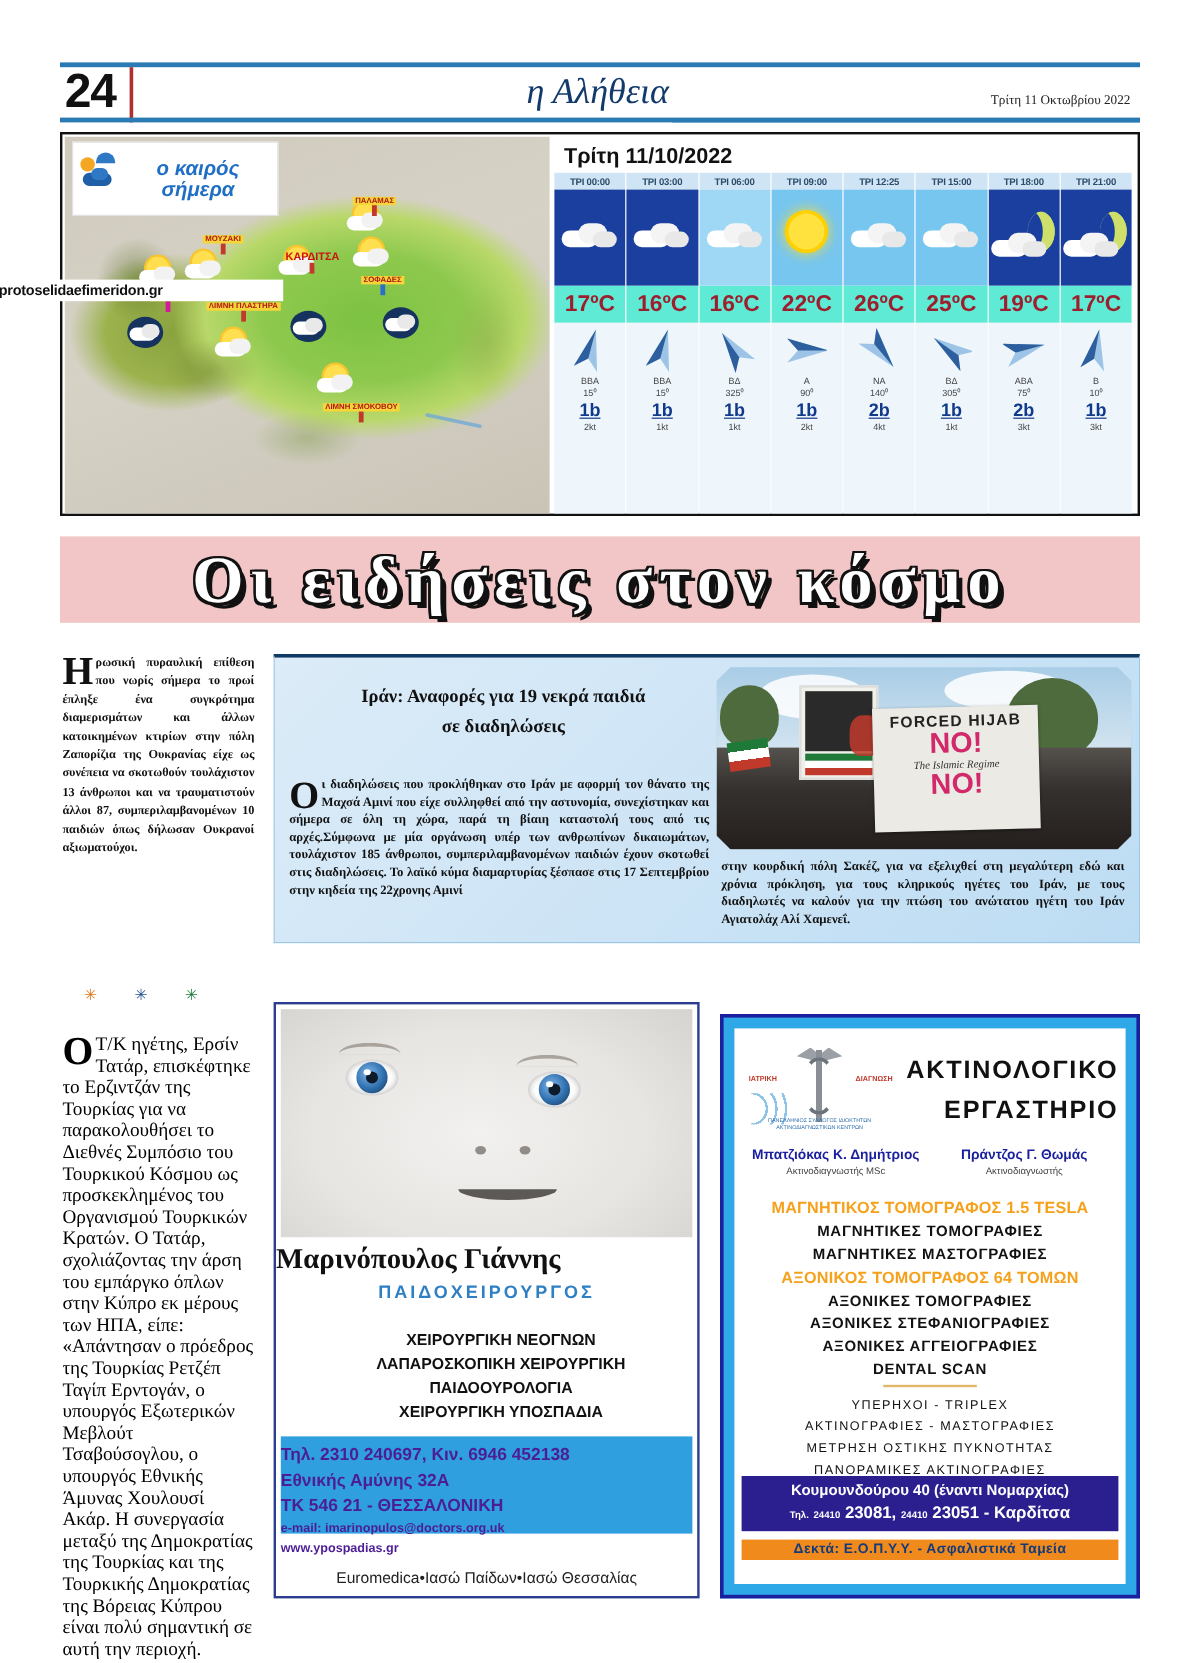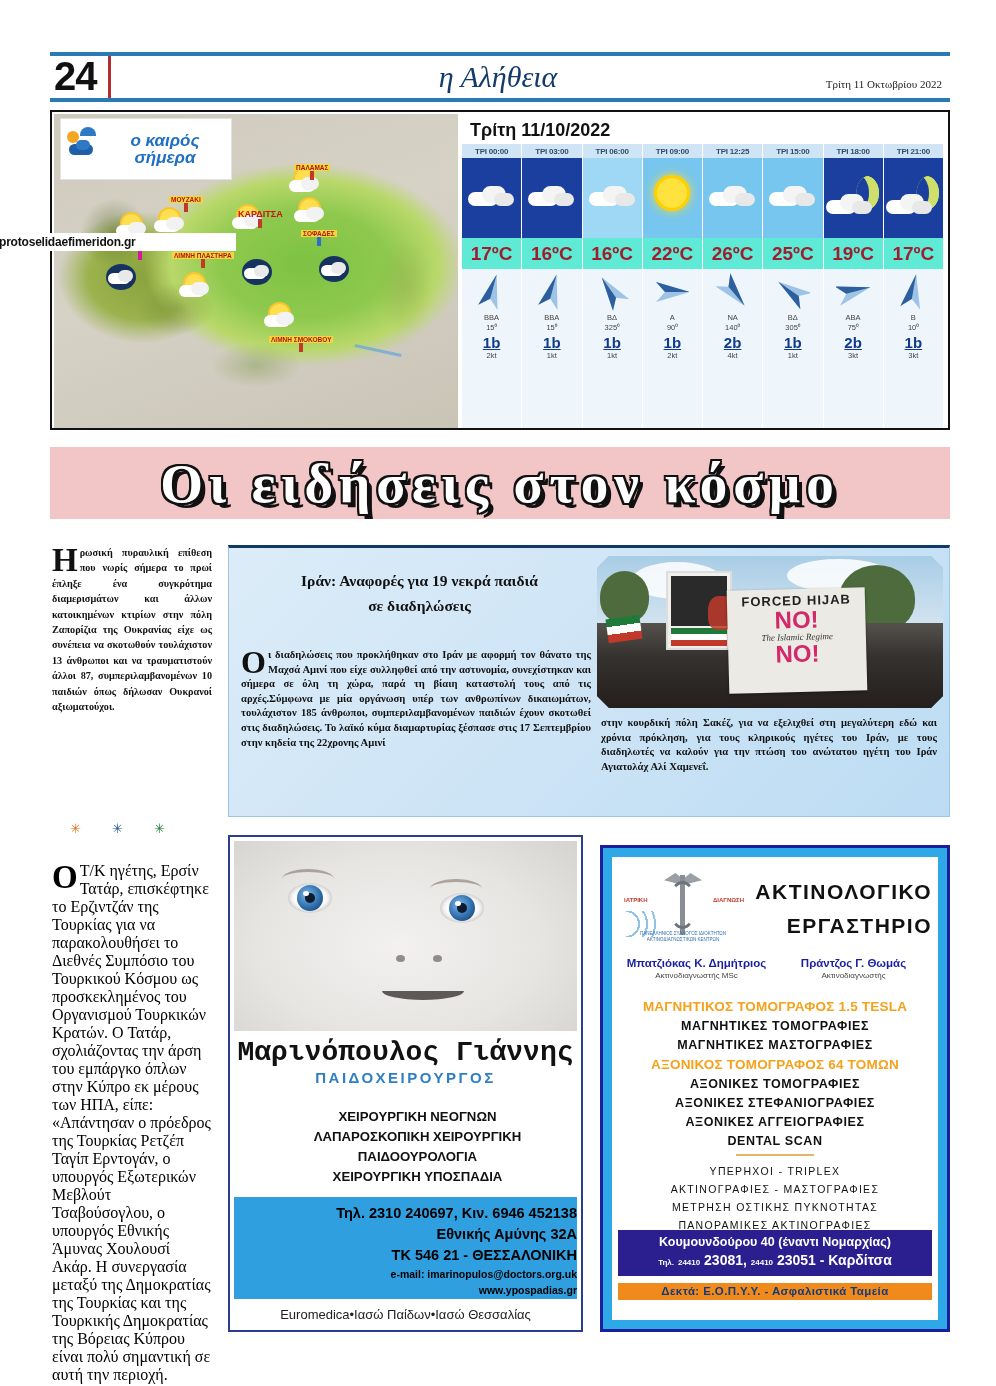--- a/index.html
+++ b/index.html
@@ -156,21 +156,21 @@
   .dropcap::first-letter {
     float:left; font-size:33px; line-height:26px; font-weight:bold; padding-right:2px; padding-top:2px;
   }
   .stars { position:absolute; left:70px; top:822px; width:95px; display:flex; justify-content:space-between; }
   .star { font-size:13px; line-height:13px; }
   .s1{ color:#e2761b; } .s2{ color:#24538f; } .s3{ color:#1e7a3c; }
   .colL2 { position:absolute; left:52px; top:862px; width:160px; }
 
   
   .iran {
-    position:absolute; left:228px; top:545px; width:722px; height:272px;
+    position:absolute; left:228px; top:545px; width:722px; height:241px;
     background: linear-gradient(135deg,#dcecf8 0%, #cfe5f6 45%, #bcdcf3 100%);
     border-top:3px solid #0f3a66;
     border-left:1px solid #9dc6e4; border-right:1px solid #9dc6e4; border-bottom:1px solid #9dc6e4;
   }
   .iran h2 {
     position:absolute; left:18px; top:20px; width:345px; text-align:center;
     font-family:"Liberation Serif", serif; font-weight:bold; font-size:15.5px; line-height:25px; color:#111;
   }
   .iran-body {
     position:absolute; left:12px; top:100px; width:350px;
@@ -235,34 +235,34 @@
       border-radius:50%; background:#0d1b2a; }
   .eye .glint{ position:absolute; left:34%; top:28%; width:6px; height:5px; border-radius:50%; background:#fff; }
   .brow { position:absolute; width:52px; height:10px; border-radius:50%/100% 100% 0 0;
       border-top:3px solid rgba(120,110,100,.55); }
   .nose { position:absolute; left:160px; top:108px; width:50px; height:18px; }
   .nose i { position:absolute; top:6px; width:9px; height:7px; border-radius:50%; background:rgba(70,60,55,.55); }
   .mouth{ position:absolute; left:148px; top:150px; width:82px; height:9px;
       border-radius:50%/0 0 100% 100%; background:rgba(45,40,38,.75); }
 
   .ad-name {
-    position:absolute; left:0; right:0; top:200px; text-align:center;
-    font-family:Liberation Mono, monospace; font-weight:bold; font-size:28px; color:#111;
+    position:absolute; left:0; right:0; top:200px; text-align:left;
+    font-family:Liberation Serif, serif; font-weight:bold; font-size:24px; color:#111;
   }
   .ad-spec {
     position:absolute; left:0; right:0; top:232px; text-align:center;
     font-family:"Liberation Sans", sans-serif; font-weight:bold; font-size:15px; color:#2f7fc4; letter-spacing:2.5px;
   }
   .ad-list {
     position:absolute; left:0; right:0; top:270px; text-align:center;
     font-family:"Liberation Sans", sans-serif; font-weight:bold; font-size:13.2px; line-height:20px; color:#111;padding-left:24px;
   }
   .ad-contact {
-    position:absolute; left:4px; right:4px; top:360px; height:102px; background:#2f9fe0;
-    color:#000000; text-align:right; padding-top:6px;
+    position:absolute; left:4px; right:4px; top:360px; height:81px; background:#2f9fe0;
+    color:#4c1d95; text-align:left; padding-top:6px;
   }
   .ad-contact .c1 { font-family:"Liberation Sans", sans-serif; font-weight:bold; font-size:14.5px; line-height:21px; }
   .ad-contact .c2 { font-family:"Liberation Sans", sans-serif; font-weight:bold; font-size:10.5px; line-height:16px; }
   .ad-footer {
     position:absolute; left:4px; right:4px; bottom:4px; height:24px; background:#fff;
     display:flex; align-items:center; justify-content:center;
     font-family:"Liberation Sans", sans-serif; font-size:13px; color:#222;
   }
 
   .ad-radio {

